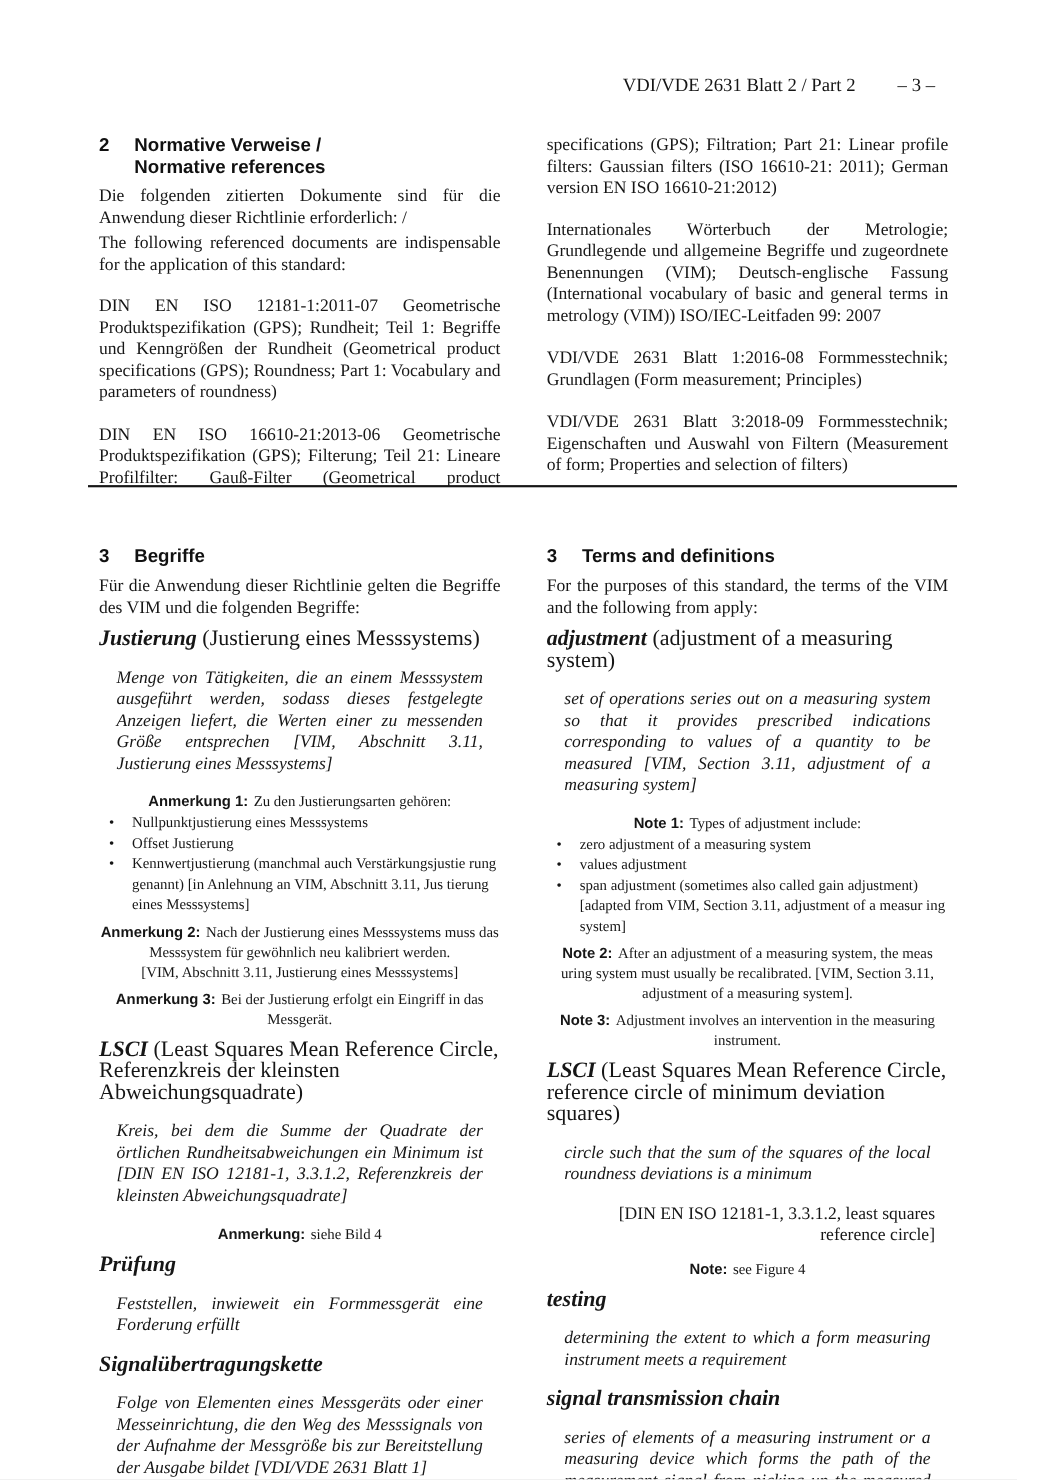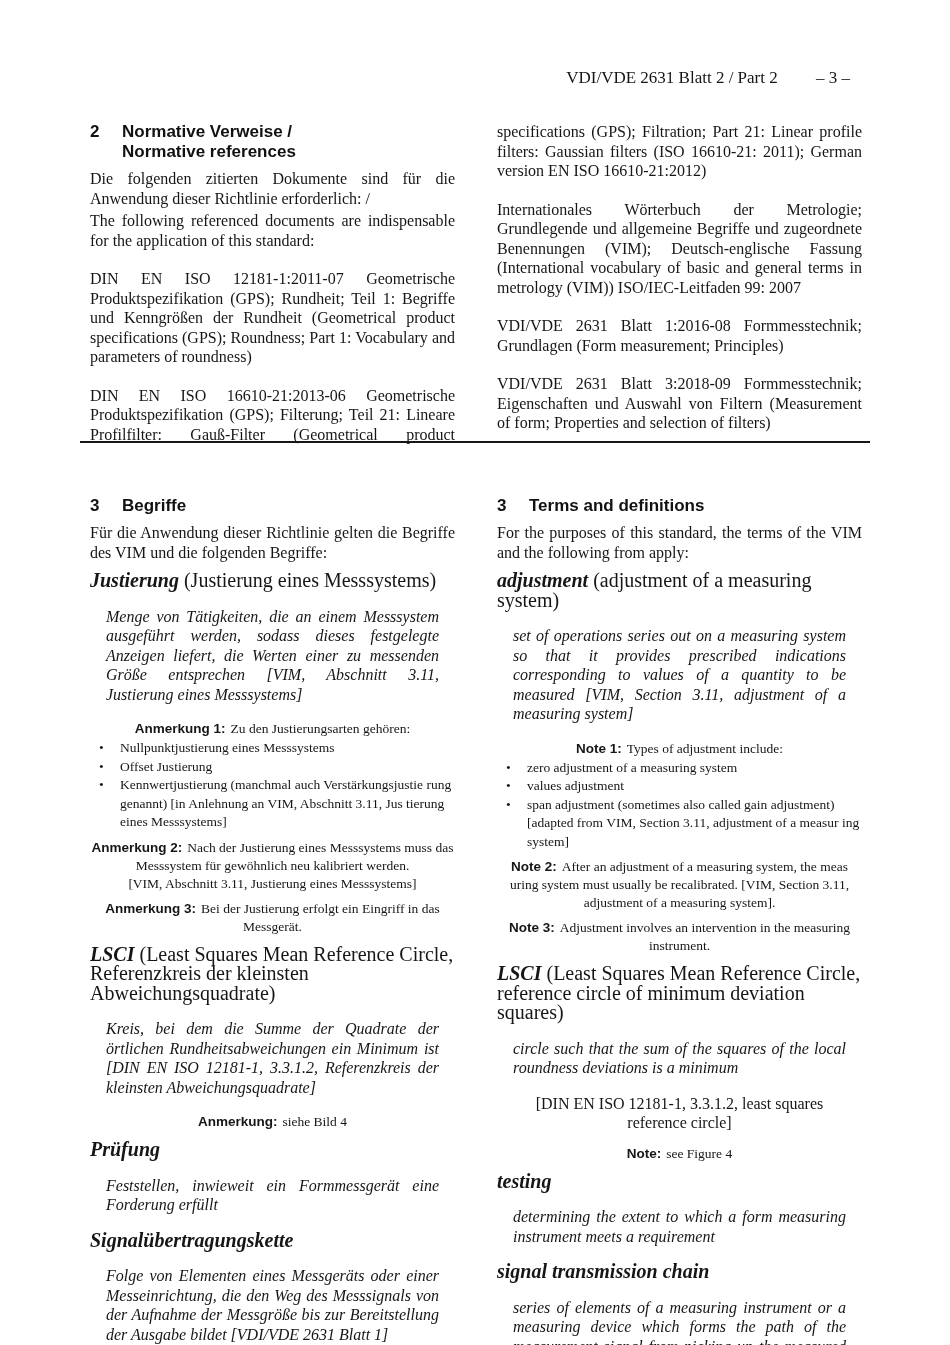--- a/index.html
+++ b/index.html
@@ -27,21 +27,21 @@
   .sec-title { flex:1; }
   .para {
     margin:0 0 3px 0; font-size:16px; line-height:19.5px;
     text-align:justify;
   }
   .para.gap-before { margin-top:19px; }
   .jlast { text-align-last:justify; }
   .term-line { margin:9px 0 0 0; font-size:20px; line-height:19.5px; text-align:left; }
   .term { font-weight:bold; font-style:italic; }
   .def { margin:16px; font-size:16px; line-height:19.5px; text-align:justify;font-style:italic; }
-  .def-line { margin:12px; font-size:16px; line-height:19.5px; text-align:center; }
+  .def-line { margin:12px; font-size:16px; line-height:19.5px; text-align:right; }
   .note {
     margin:7px 0 0 0; font-size:13.5px; line-height:18px; text-align:center;
   }
   .note-label {
     font-family:"Liberation Sans", sans-serif; font-weight:bold;
     font-size:13.5px; margin-right:5px;
   }
   .bullets { margin:1px 0 0 0; }
   .bullet {
     position:relative; padding-left:30px; font-size:13.5px; line-height:18.5px;

